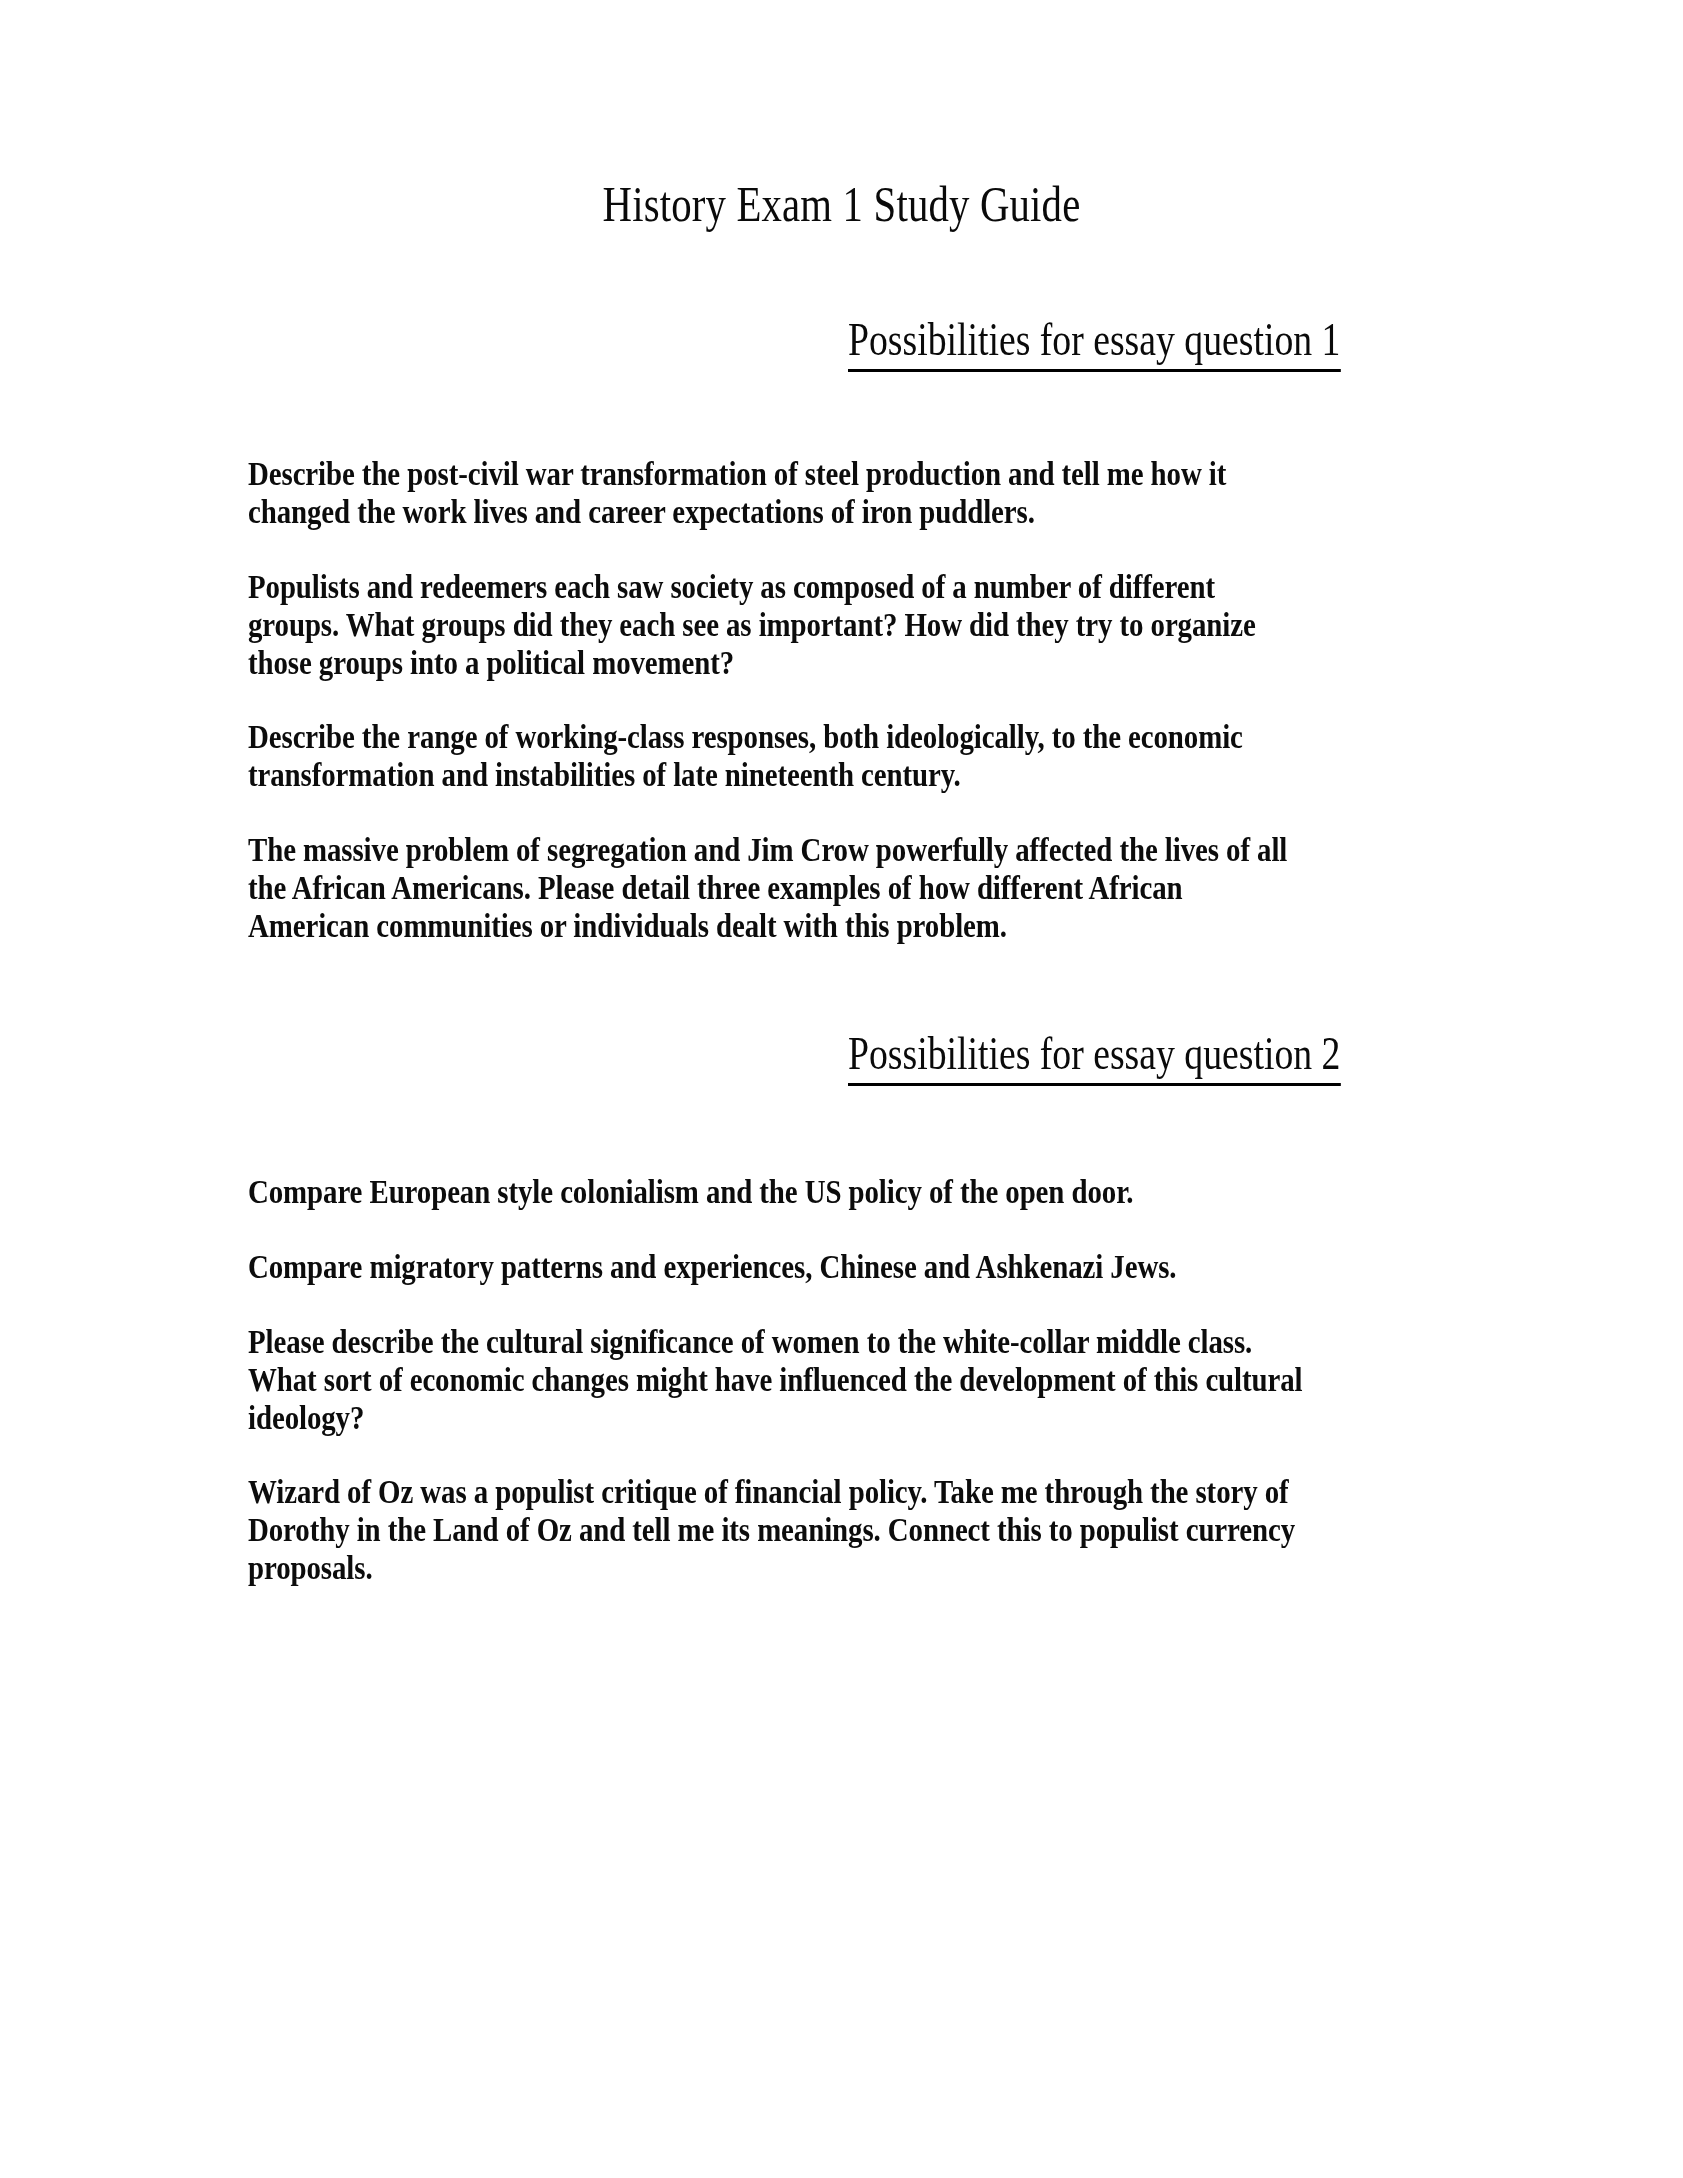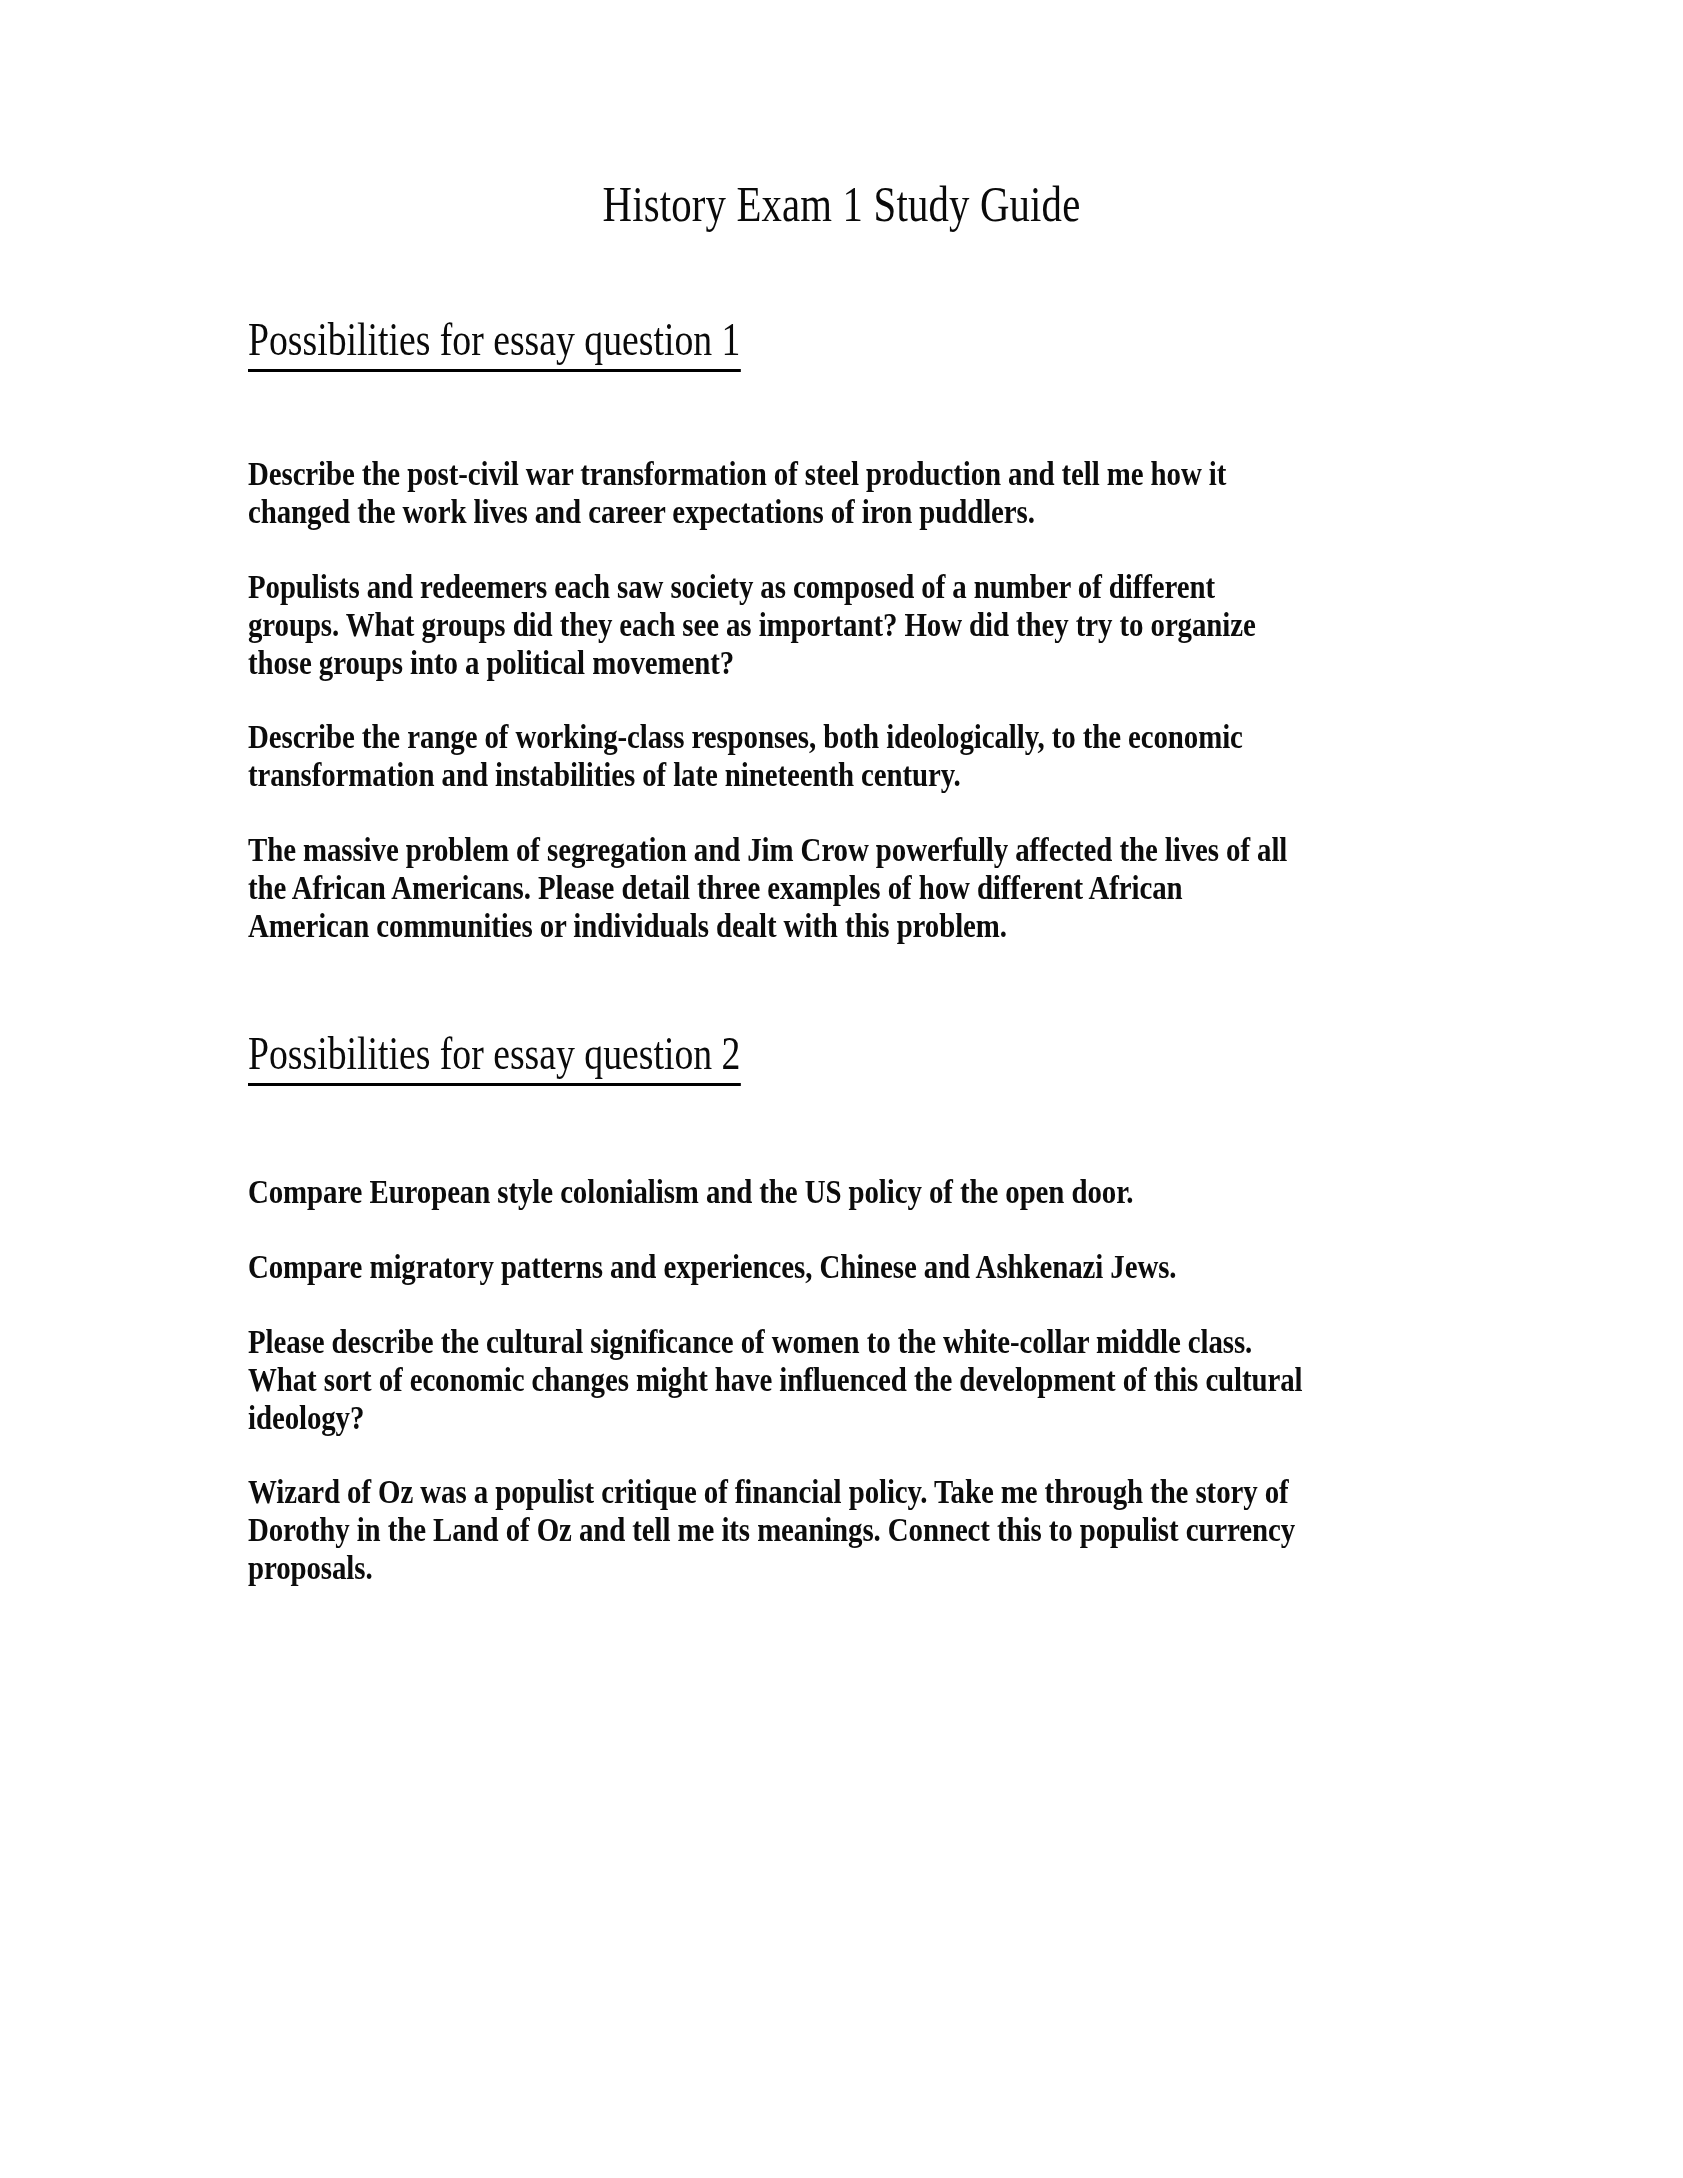--- a/index.html
+++ b/index.html
@@ -57,22 +57,23 @@
     display: inline-block;
     border-bottom: 3px solid #000000;
     padding-bottom: 3px;
     transform: scaleX(0.82);
     transform-origin: left top;
     white-space: nowrap;
   }
 
   .heading-wrap {
     position: absolute;
-    left: 0;
+    left: 8px;
     width: 1193px;
+    text-align: right;
   }
 
   .para {
     position: absolute;
     left: 0;
     width: 1210px;
     font-family: "Liberation Serif", "DejaVu Serif", serif;
     font-size: 33px;
     font-weight: 700;
     line-height: 38px;

